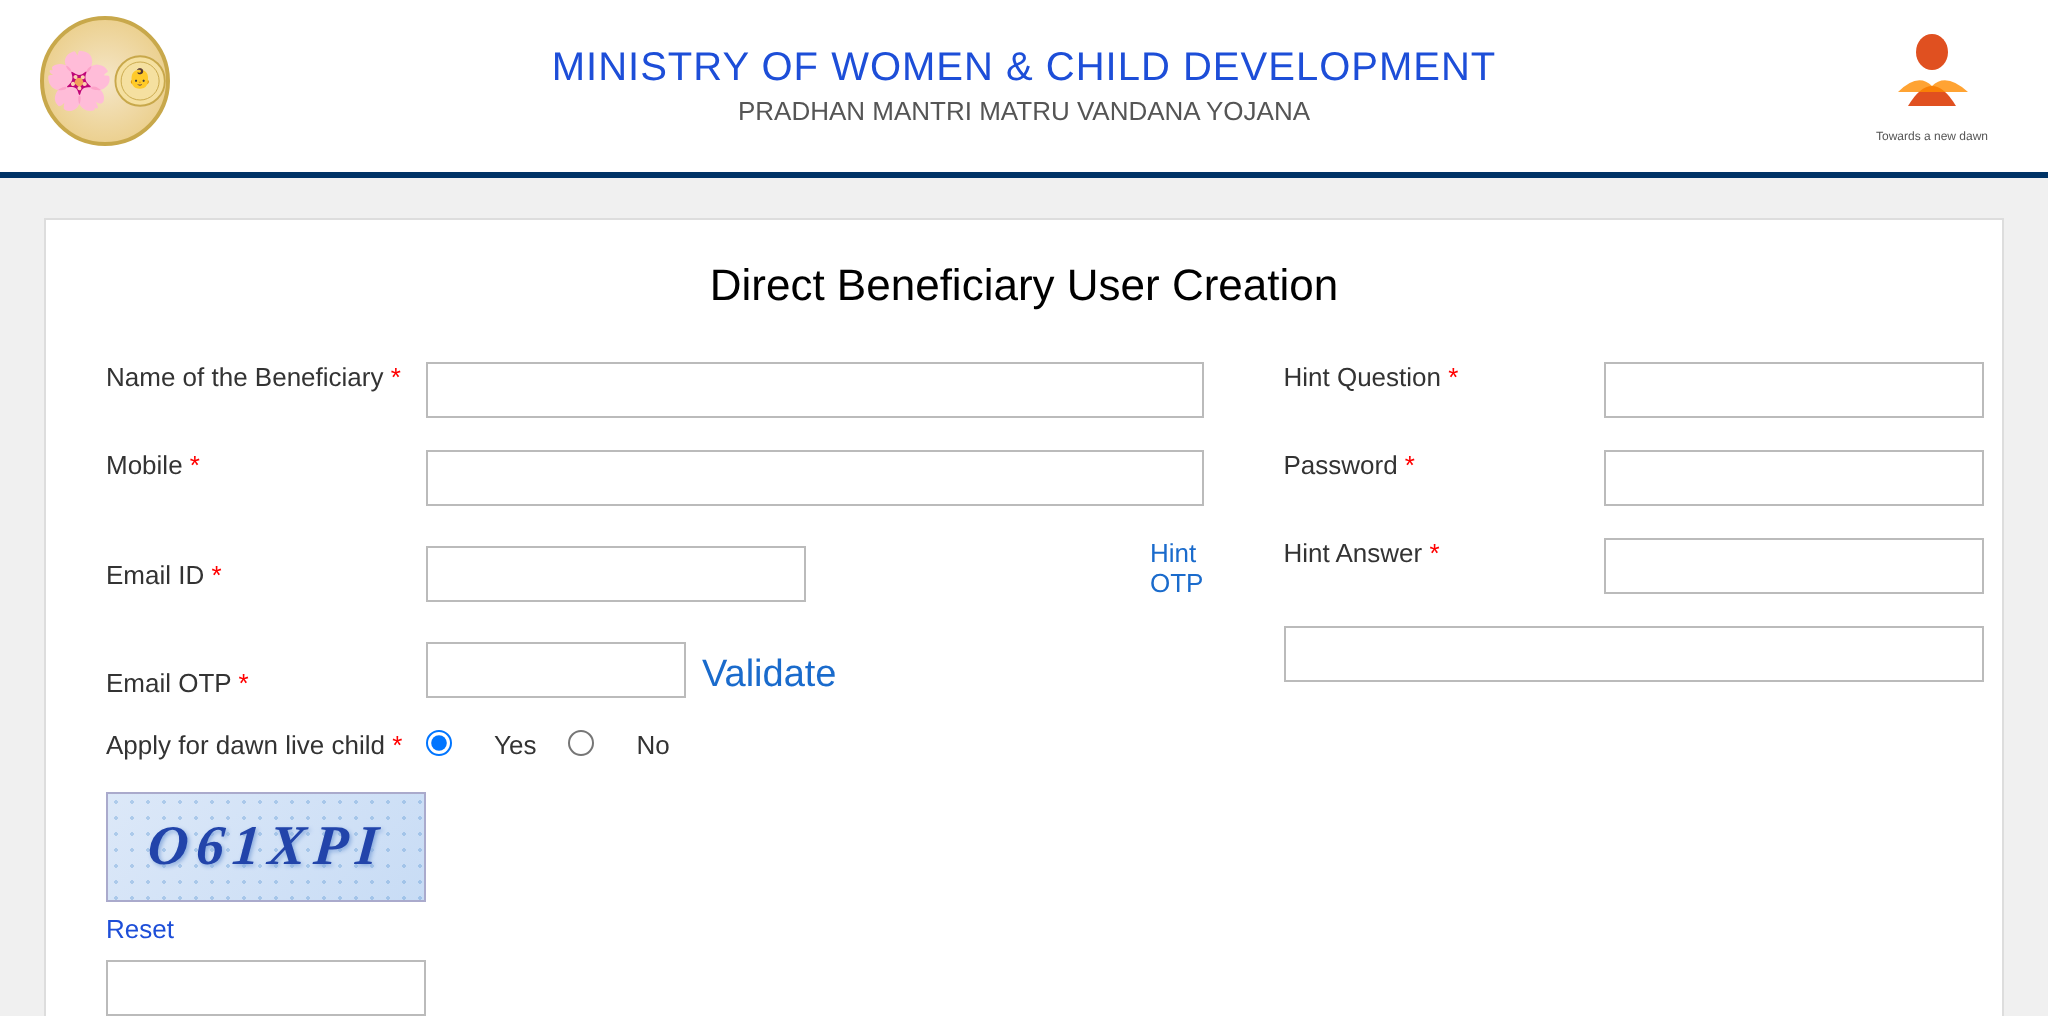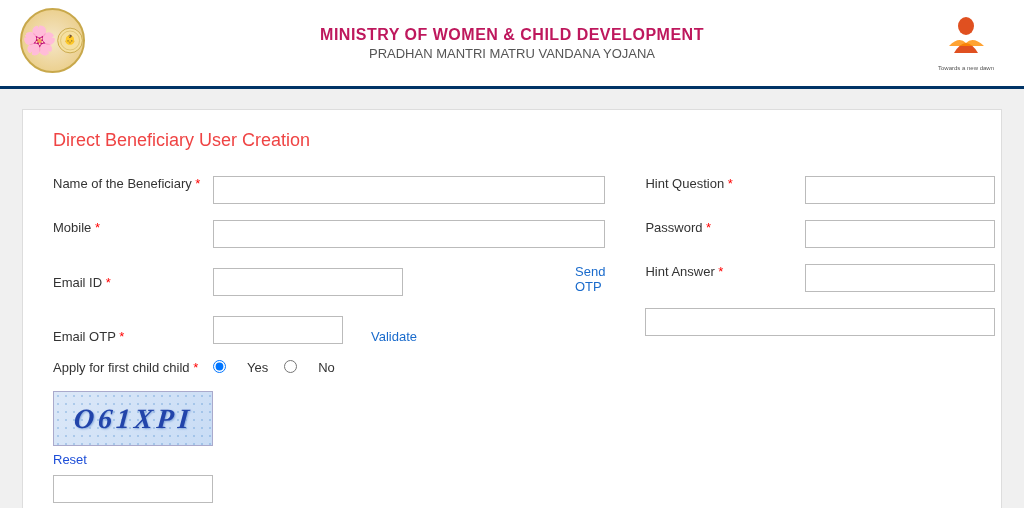--- a/index.html
+++ b/index.html
@@ -15,23 +15,23 @@
       padding: 8px 20px;
       display: flex;
       align-items: center;
       justify-content: space-between;
     }
     .header-center {
       text-align: center;
       flex: 1;
     }
     .header-center .title {
-      font-size: 16px;
-      font-weight: bold;
-      color: #be185d;
+      font-size: 20px;
+      font-weight: normal;
+      color: #1d4ed8;
       letter-spacing: 0.5px;
     }
     .header-center .subtitle {
       font-size: 13px;
       color: #555;
       margin-top: 2px;
     }
     .logo-left {
       width: 70px;
       height: 70px;
@@ -58,23 +58,23 @@
       font-size: 28px;
     }
     .main-content {
       background: #fff;
       margin: 20px auto;
       max-width: 980px;
       padding: 20px 30px 30px;
       border: 1px solid #ddd;
     }
     .page-title {
-      text-align: left;
-      font-size: 18px;
-      color: #ef4444;
+      text-align: center;
+      font-size: 22px;
+      color: #000000;
       margin-bottom: 25px;
       font-weight: normal;
     }
     .form-section {
       display: flex;
       gap: 40px;
     }
     .form-left, .form-right {
       flex: 1;
     }
@@ -129,22 +129,22 @@
       height: 28px;
       border: 1px solid #bbb;
       background: #fff;
       padding: 2px 6px;
       font-size: 13px;
       outline: none;
     }
     .validate-link {
       color: #1a6bcc;
       cursor: pointer;
-      font-size: 13px;
-      margin-left: 28px;
+      font-size: 19px;
+      margin-left: 8px;
       text-decoration: none;
     }
     .radio-row {
       display: flex;
       align-items: center;
       margin-bottom: 16px;
     }
     .radio-group {
       display: flex;
       align-items: center;
@@ -265,34 +265,34 @@
         <input type="text" class="form-input" style="">
       </div>
 
       <div class="send-otp-row">
         <div class="send-otp-inner form-row" style="margin-bottom:0;">
           <div class="form-label">
             <span>Email ID</span><span class="required"> *</span>
           </div>
           <input type="text" class="form-input" style="">
         </div>
-        <a class="send-otp-link">Send OTP</a>
+        <a class="send-otp-link">Hint OTP</a>
       </div>
 
       <div class="otp-row">
         <div class="form-label">
           <span>Email OTP</span><span class="required"> *</span>
         </div>
         <input type="text" class="otp-input" style="">
         <a class="validate-link">Validate</a>
       </div>
 
       <div class="radio-row">
         <div class="form-label">
-          <span>Apply for first child child</span><span class="required"> *</span>
+          <span>Apply for dawn live child</span><span class="required"> *</span>
         </div>
         <div class="radio-group">
           <label class="radio-option">
             <input type="radio" name="live_child" value="yes" checked="" style="">
             <span>Yes</span>
           </label>
           <label class="radio-option">
             <input type="radio" name="live_child" value="no" style="">
             <span>No</span>
           </label>

